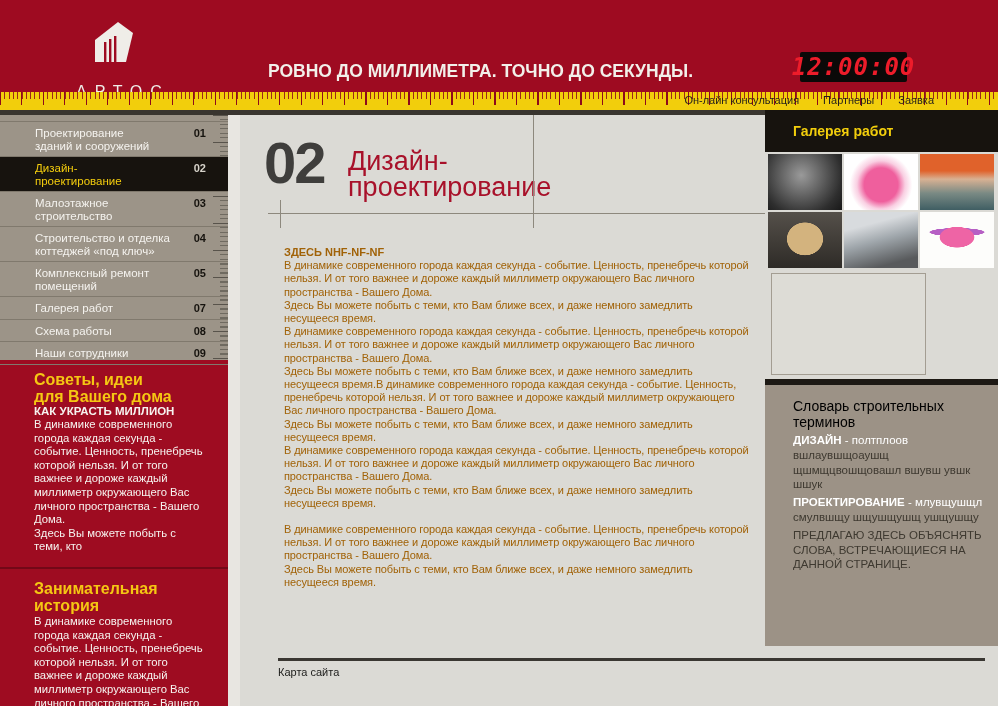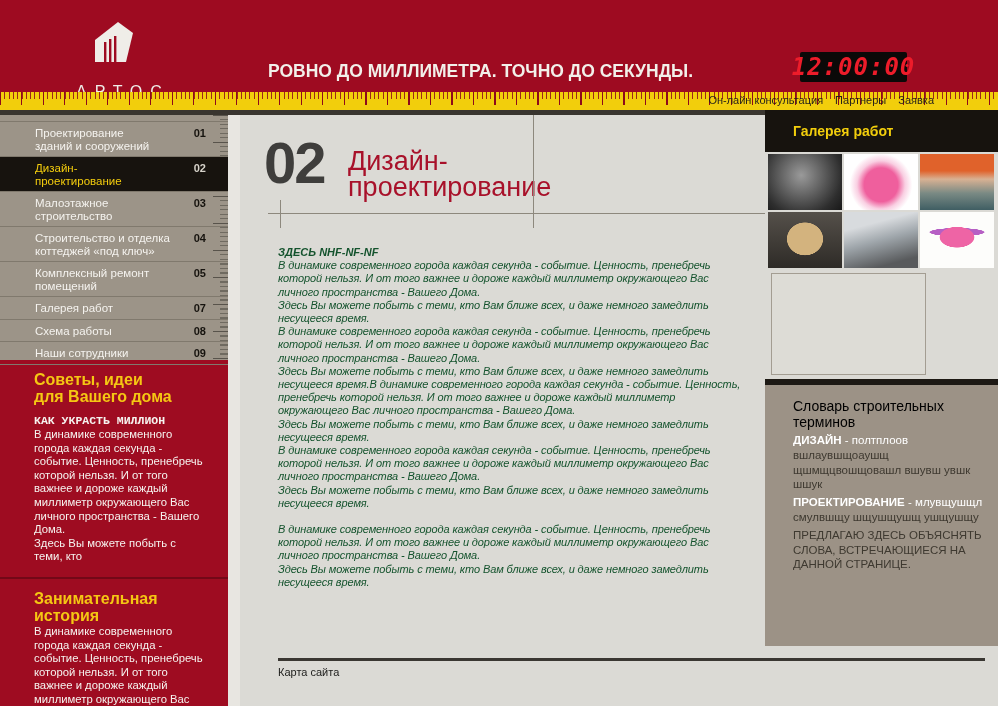--- a/index.html
+++ b/index.html
@@ -17,21 +17,21 @@
          border-radius:2px;display:flex;align-items:center;justify-content:center;}
   .clock span{font-family:"DejaVu Sans Mono",monospace;font-style:italic;font-weight:bold;
               font-size:24px;color:#ED1C2A;letter-spacing:1px;}
 
   
   .ruler{position:absolute;left:0;top:92px;width:998px;height:18px;background:#F2CE0C;
     background-image:
       repeating-linear-gradient(90deg,#8E0A1B 0 1px,transparent 1px 21.5px),
       repeating-linear-gradient(90deg,rgba(142,10,27,.85) 0 1px,transparent 1px 4.3px);
     background-size:100% 13px,100% 7px;background-repeat:no-repeat;}
-  .ruler-links{position:absolute;right:64px;top:94px;display:flex;gap:12px;align-items:center;}
+  .ruler-links{position:absolute;right:64px;top:94px;display:flex;gap:24px;align-items:center;}
   .ruler-links a{color:#231F1B;font-size:11px;text-decoration:none;cursor:pointer;}
   .topbar{position:absolute;left:0;top:110px;width:998px;height:5px;background:#39352F;}
 
   
   .panel{position:absolute;left:240px;top:115px;width:758px;height:591px;background:#DBDAD5;}
 
   
   .sidebar{position:absolute;left:0;top:115px;width:228px;height:591px;display:flex;flex-direction:column;}
   .nav{position:relative;height:245px;background:#9C9488;padding-top:6px;box-sizing:border-box;}
   .nav-ruler{position:absolute;right:0;top:0;bottom:0;width:15px;z-index:1;
@@ -45,31 +45,31 @@
   .nav-label{color:#F5F3EF;font-size:11.5px;line-height:12.5px;}
   .nav-num{color:#16130E;font-size:11px;font-weight:bold;line-height:12.5px;padding-left:6px;}
   .nav-item.active{position:relative;z-index:2;background:#17130E;gap:24px;}
   .nav-item.active .nav-label{color:#F4CD0D;}
   .nav-item.active .nav-num{color:#D6D2C9;}
   .side-darkbar{height:6px;background:#2B2722;}
   .promo{flex:1;background:#9E0C21;color:#F6F3EF;}
   .promo-sec{padding:11px 22px 13px 34px;}
   .promo-sec.second{border-top:2px solid #730817;}
   .promo-title{color:#F5C713;font-size:16px;line-height:17px;font-weight:bold;}
-  .promo-sub{margin-top:9px;font-size:11.5px;font-weight:bold;font-family:Liberation Mono, monospace;}
+  .promo-sub{margin-top:0;font-size:11.5px;font-weight:bold;}
   .promo-body{margin-top:1px;font-size:11.3px;line-height:13.6px;}
 
   
   .big-num{position:absolute;left:264px;top:134px;font-size:58px;font-weight:bold;
            letter-spacing:-2px;color:#3F3E3C;line-height:58px;}
   .main-title{position:absolute;left:348px;top:148px;font-size:27px;line-height:26px;color:#A8112A;}
   .vline{position:absolute;left:533px;top:115px;width:1px;height:113px;background:#8D887D;}
   .hline{position:absolute;left:268px;top:213px;width:497px;height:1px;background:#8D887D;}
   .htick{position:absolute;left:280px;top:200px;width:1px;height:28px;background:#8D887D;}
-  .body-text{position:absolute;left:278px;top:246px;width:465px;color:#14532d;font-style:italic;}
+  .body-text{position:absolute;left:284px;top:246px;width:465px;color:#a16207;}
   .body-lead{font-size:11px;font-weight:bold;line-height:13.2px;}
   .body-p{margin:0 0 13px 0;font-size:11px;line-height:13.2px;letter-spacing:-0.1px;}
   .foot-line{position:absolute;left:278px;top:658px;width:707px;height:3px;background:#3A3732;}
   .sitemap{position:absolute;left:278px;top:666px;font-size:11px;color:#21211F;text-decoration:none;cursor:pointer;}
 
   
   .gal-header{position:absolute;left:765px;top:110px;width:233px;height:42px;background:#17130E;
               display:flex;align-items:center;}
   .gal-header span{margin-left:28px;color:#F2CE0C;font-size:14px;font-weight:bold;}
   .gal-grid{position:absolute;left:765px;top:152px;width:233px;display:grid;

